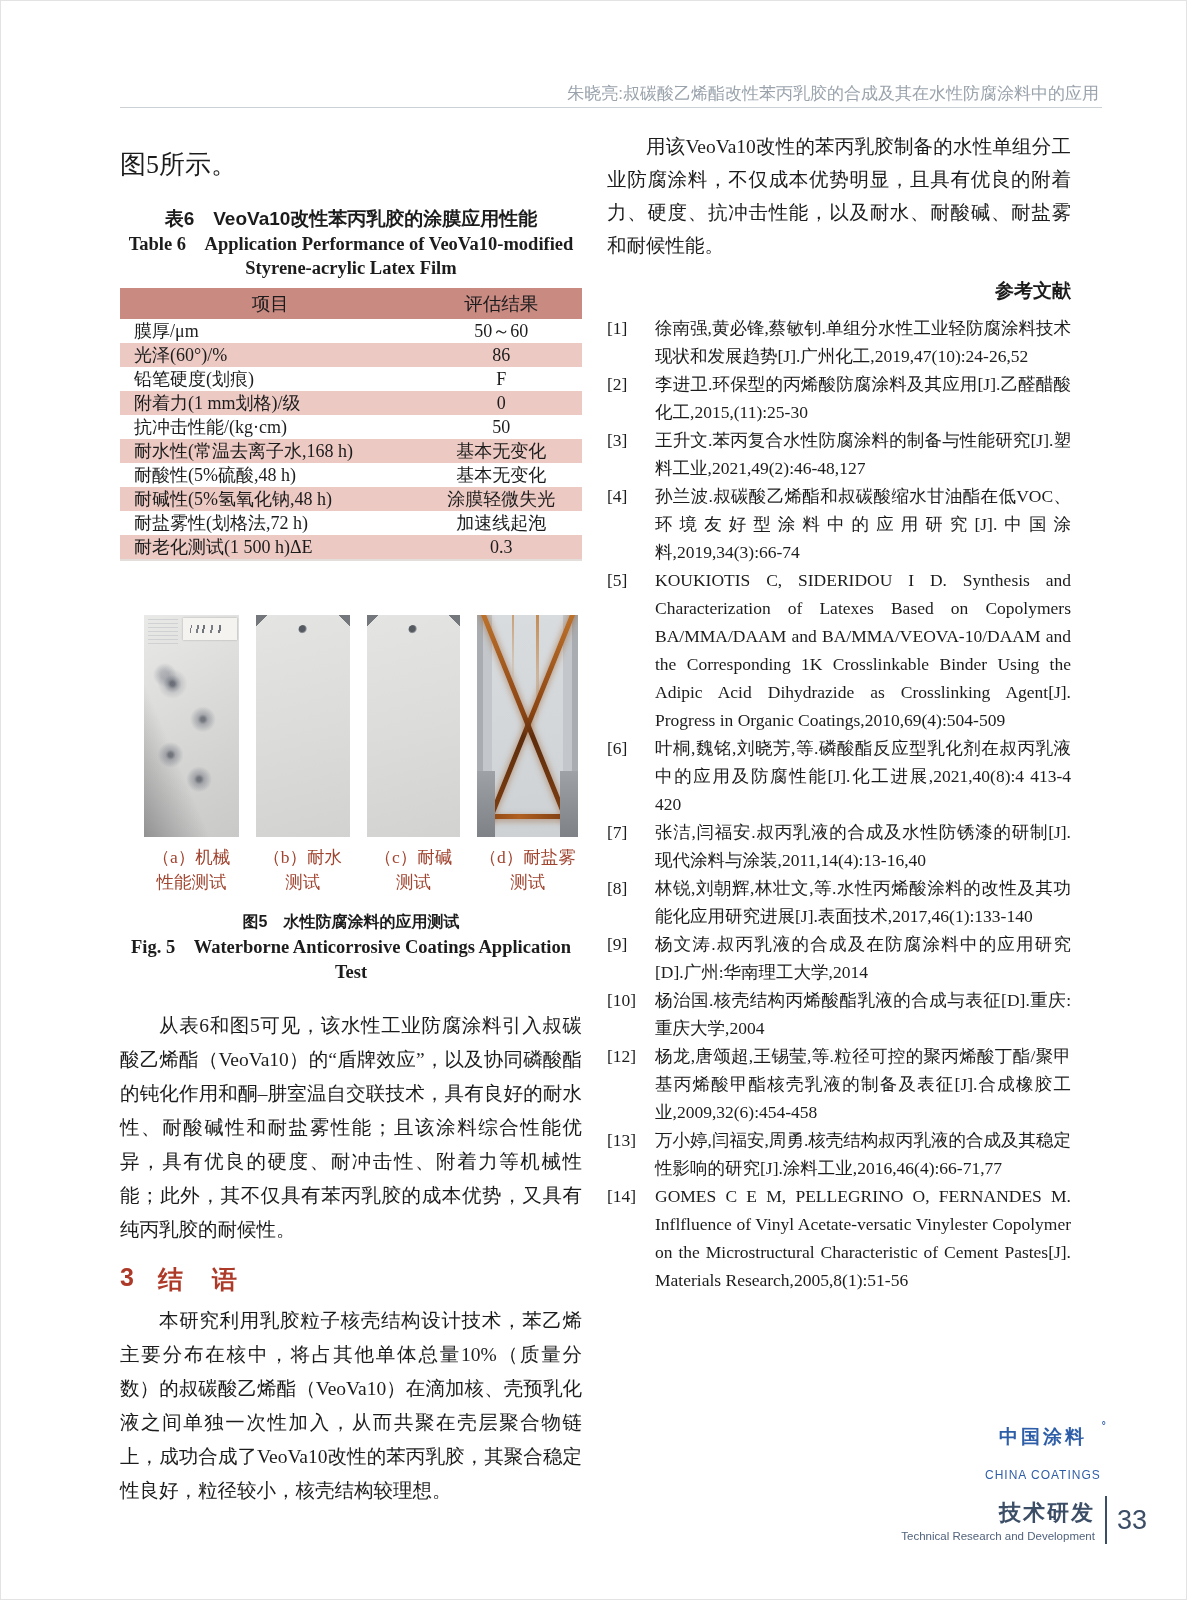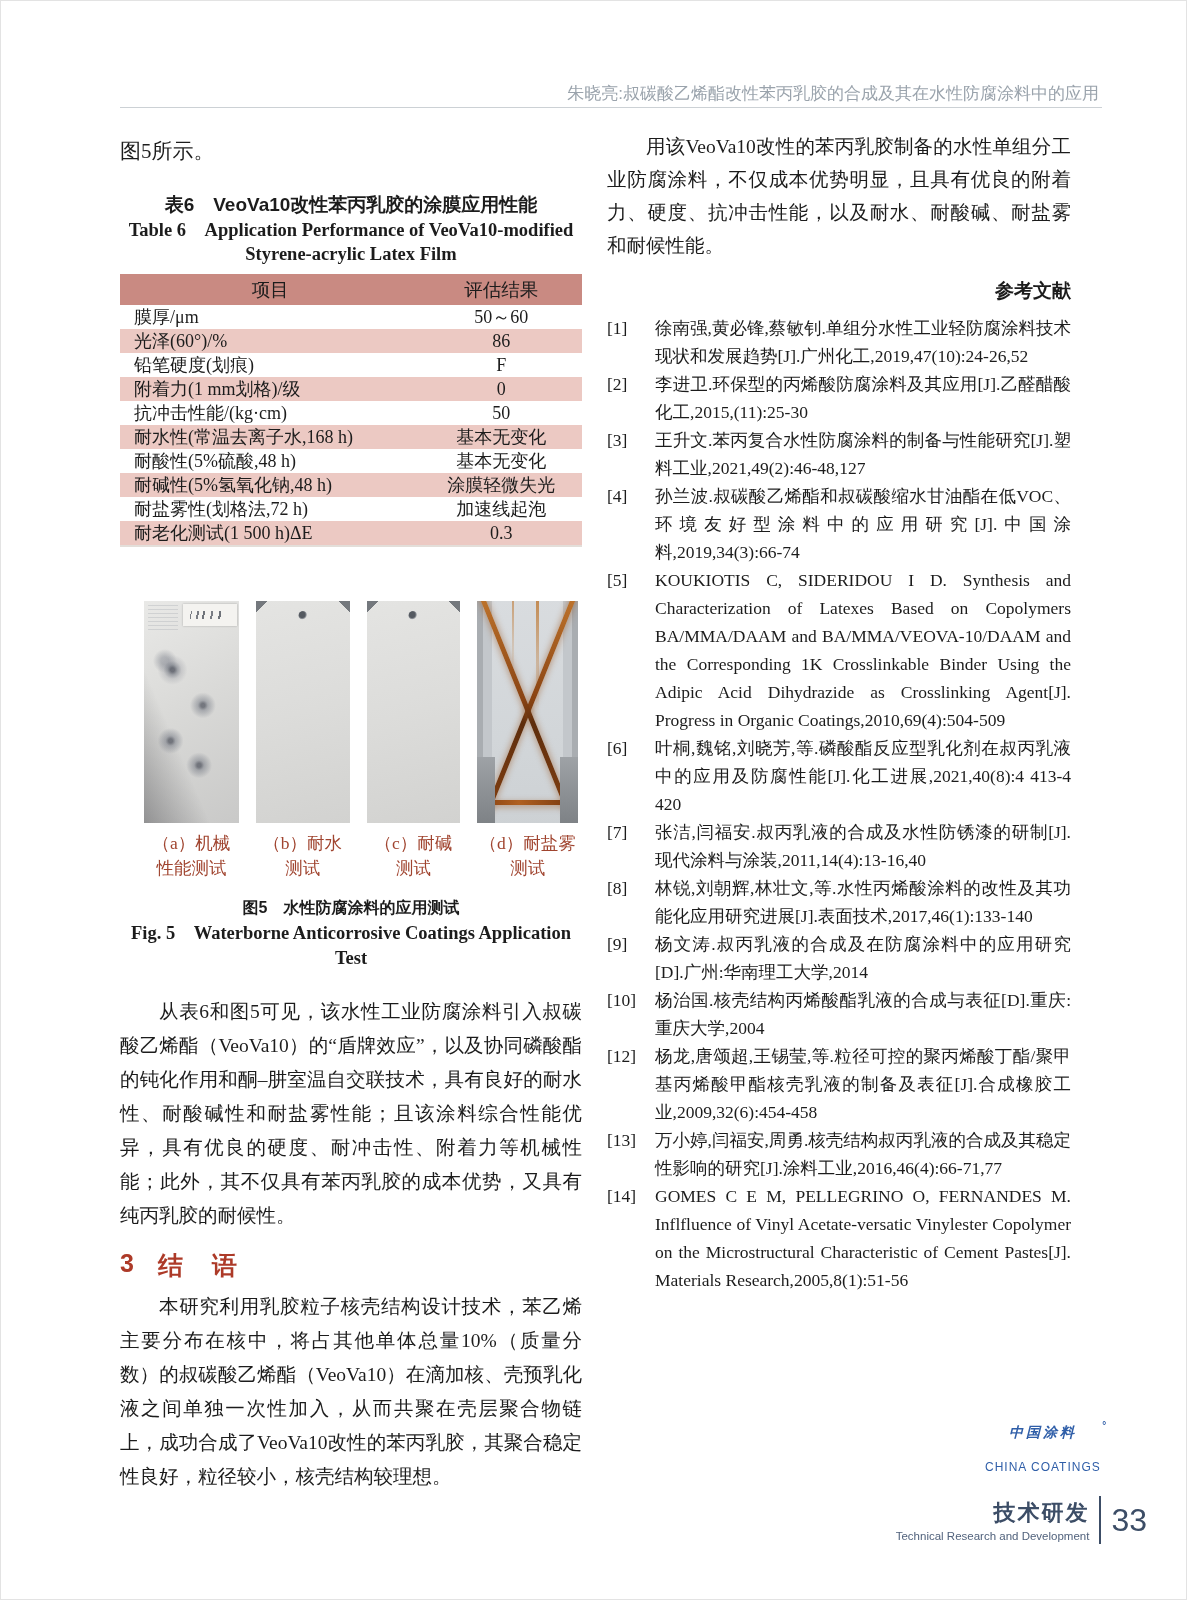--- a/index.html
+++ b/index.html
@@ -8,21 +8,21 @@
         box-shadow:inset 0 0 0 1px #e3e3e3;}
   
   .running-head{position:absolute;top:82px;right:88px;font-size:17px;color:#9aa3ac;
                 font-family:"Liberation Sans","DejaVu Sans",sans-serif;}
   .head-rule{position:absolute;top:107px;left:120px;width:982px;height:1px;background:#ccd1d5;}
   
   .col-left{position:absolute;left:120px;top:130px;width:462px;}
   .col-right{position:absolute;left:607px;top:130px;width:464px;}
   .para{font-size:19.5px;line-height:34px;text-align:justify;}
   .indent{text-indent:2em;}
-  .lead{margin:4px 0 24px 0;font-size:21px;line-height:34px;}
+  .lead{margin:18px 0 24px 0;font-size:26px;line-height:34px;}
   
   .tbl-title-zh{text-align:center;font-weight:bold;font-size:19px;line-height:26px;
                 font-family:"Liberation Sans","DejaVu Sans",sans-serif;}
   .tbl-title-en{text-align:center;font-weight:bold;font-size:18.5px;line-height:24px;}
   .perf-table{width:100%;border-collapse:collapse;margin-top:8px;font-size:18px;}
   .perf-table th{background:#c98a82;font-weight:normal;font-size:18.5px;padding:3px 0;height:23px;}
   .perf-table td{padding:0 0;height:23px;}
   .perf-table td.item{text-align:left;padding-left:14px;}
   .perf-table td.result, .perf-table th.result{text-align:center;width:35%;}
   .perf-table th.item-h{text-align:center;}
@@ -79,30 +79,30 @@
   
   .refs-heading{margin-top:16px;text-align:right;font-weight:bold;font-size:19px;
                 font-family:"Liberation Sans","DejaVu Sans",sans-serif;}
   .ref-list{margin-top:10px;}
   .ref{display:flex;font-size:17.5px;line-height:28px;}
   .ref-num{flex:0 0 48px;}
   .ref-text{flex:1;text-align:justify;}
   
   .logo{position:absolute;left:985px;top:1424px;text-align:center;color:#2f5ea8;
         font-family:"Liberation Sans","DejaVu Sans",sans-serif;}
-  .logo-zh{font-size:14px;font-weight:bold;letter-spacing:3px;position:relative;font-style:italic;}
+  .logo-zh{font-size:19px;font-weight:bold;letter-spacing:3px;position:relative;}
   .logo-zh::after{content:"°";position:absolute;top:-4px;right:-8px;font-size:10px;}
   .logo-en{font-size:12px;font-weight:normal;letter-spacing:1px;margin-top:18px;}
   .footer{position:absolute;right:40px;top:1496px;display:flex;align-items:center;
           font-family:"Liberation Sans","DejaVu Sans",sans-serif;color:#3c4d66;}
   .footer-text{text-align:right;margin-right:10px;}
   .footer-zh{font-size:22px;font-weight:bold;letter-spacing:2px;}
   .footer-en{font-size:11.5px;color:#51627c;margin-top:2px;}
   .footer-bar{width:2px;height:48px;background:#3c4d66;margin-right:10px;}
-  .footer-page{font-size:32px;}
+  .footer-page{font-size:27px;}
 </style>
 </head>
 <body>
 
 <div class="page">
 
   <div class="running-head">朱晓亮:叔碳酸乙烯酯改性苯丙乳胶的合成及其在水性防腐涂料中的应用</div>
   <div class="head-rule"></div>
 
   <div class="col-left">

